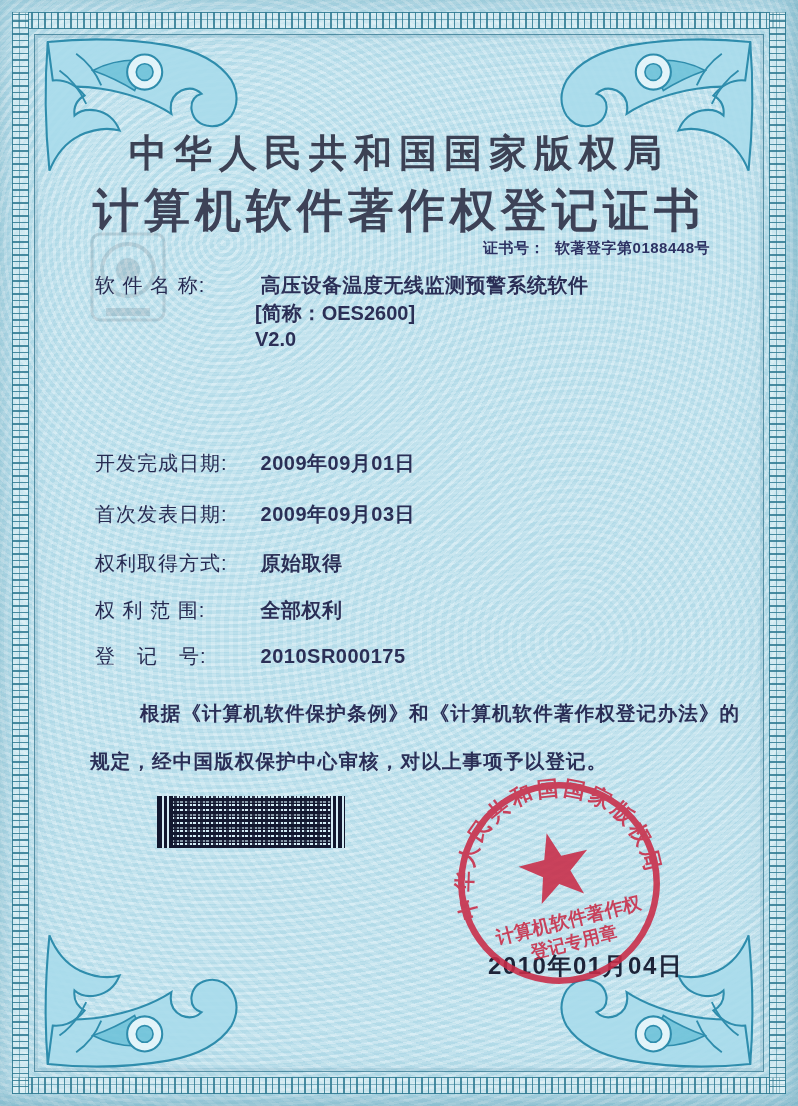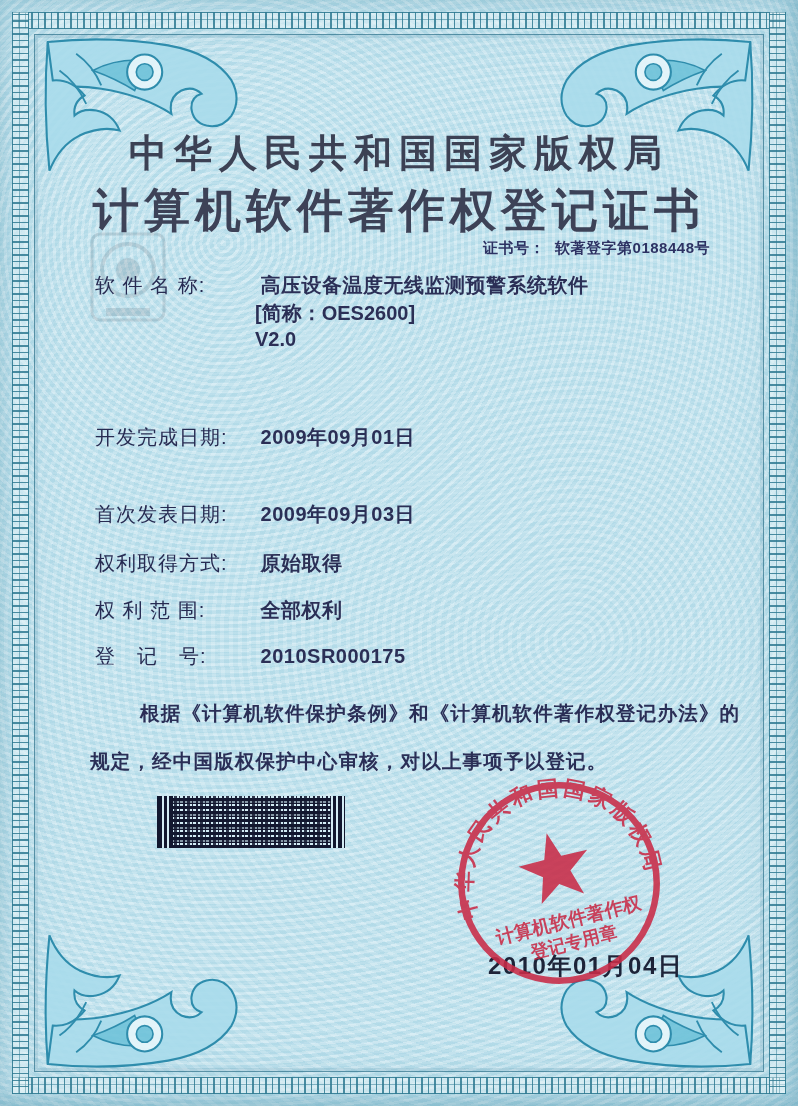--- a/index.html
+++ b/index.html
@@ -138,21 +138,21 @@
     </div>
 
     <div class="row" style="top:272px">
       <span class="lbl">软 件 名 称:</span>
       <span class="val">高压设备温度无线监测预警系统软件</span>
     </div>
     <div class="subline" style="top:300px">[简称：OES2600]</div>
     <div class="subline" style="top:328px">V2.0</div>
 
 
-    <div class="row" style="top:424px">
+    <div class="row" style="top:450px">
       <span class="lbl">开发完成日期:</span>
       <span class="val">2009年09月01日</span>
     </div>
 
     <div class="row" style="top:501px">
       <span class="lbl">首次发表日期:</span>
       <span class="val">2009年09月03日</span>
     </div>
 
     <div class="row" style="top:597px">

